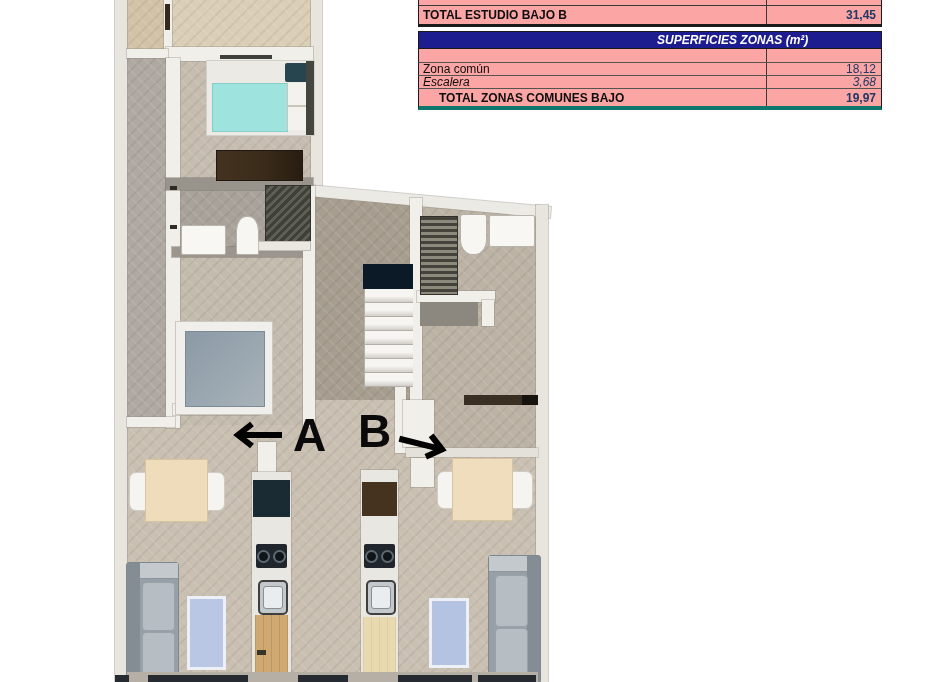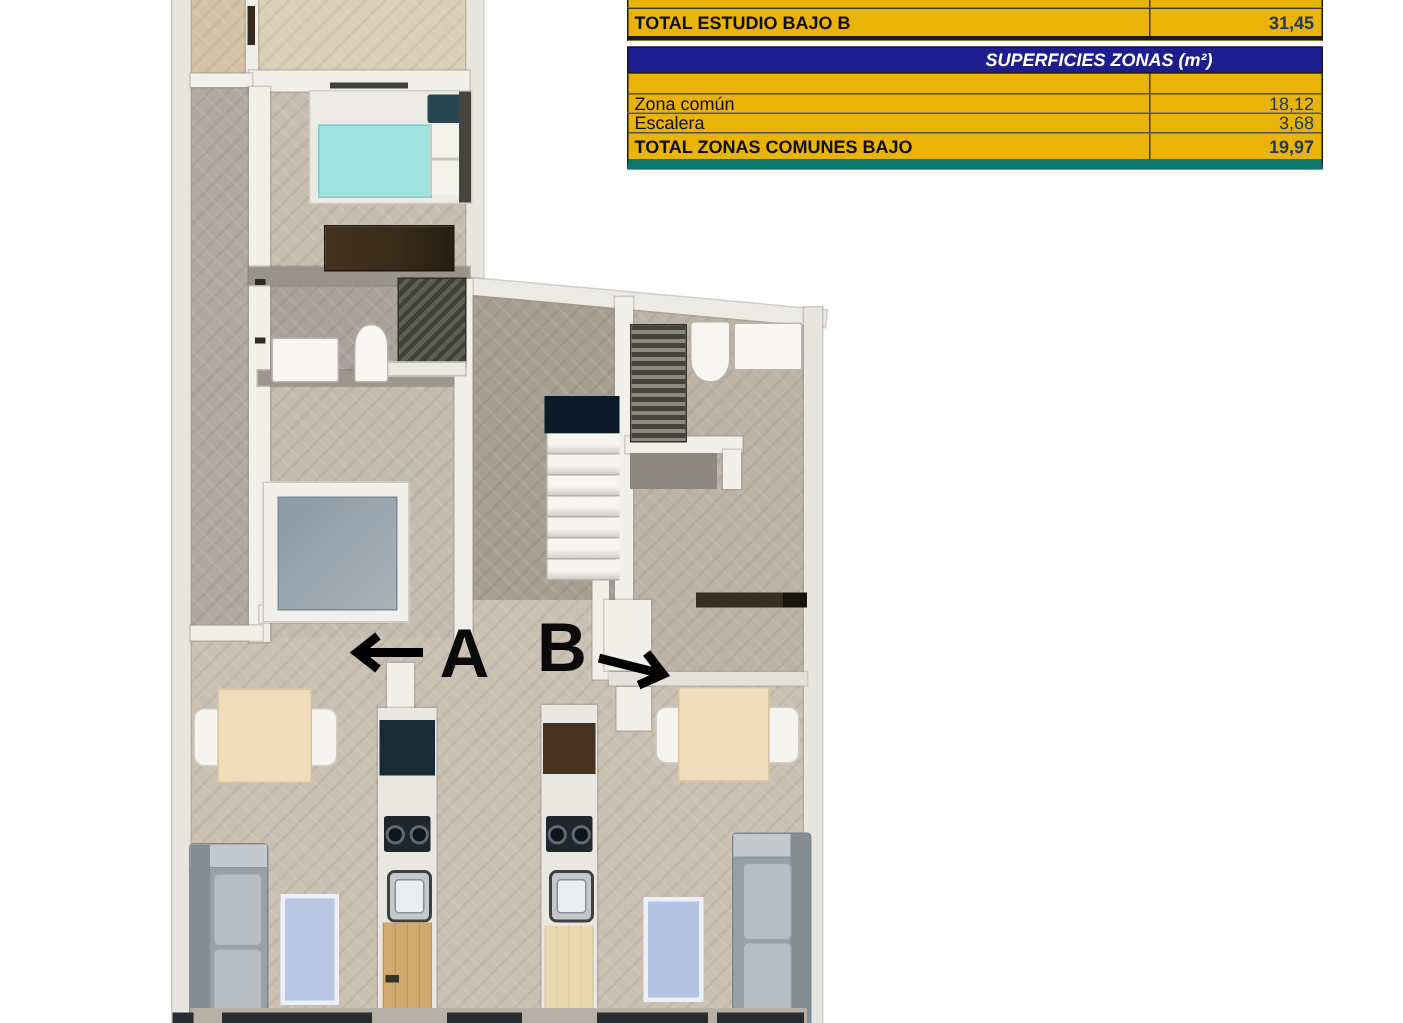--- a/index.html
+++ b/index.html
@@ -18,21 +18,21 @@
   .burner{width:9px;height:9px;border-radius:50%;border:2px solid #5d6a72;background:#10151a;}
   .hob{background:#20262c;display:flex;align-items:center;justify-content:space-around;border-radius:2px;}
   .sink-outer{background:#c3c8cc;border:2px solid #3f3f3f;border-radius:5px;display:flex;align-items:center;justify-content:center;}
   .sink-inner{width:70%;height:66%;background:#e9edf0;border-radius:3px;border:1px solid #8a8f93;}
   .chair{background:#f5f4f0;border:1px solid #cfccc5;border-radius:7px;}
   .cushion{background:#b6bdc3;border:1px solid #9aa2a8;border-radius:4px;}
   .unit-label{display:flex;align-items:center;gap:9px;color:#000;}
   .unit-letter{font-size:46px;font-weight:700;line-height:1;color:#0a0a0a;}
   
   .tbl{position:absolute;left:418px;width:464px;font-size:12px;color:#0d0d0d;}
-  .trow{display:flex;background:#eab308;border-left:1.5px solid #1a1a1a;border-right:1.5px solid #1a1a1a;align-items:center;}
+  .trow{display:flex;background:#fca5a5;border-left:1.5px solid #1a1a1a;border-right:1.5px solid #1a1a1a;align-items:center;}
   .tlabel{flex:1;padding-left:4px;white-space:nowrap;overflow:hidden;}
   .tval{width:115px;border-left:1px solid #3a3a3a;text-align:right;padding-right:5px;box-sizing:border-box;color:#1f3864;align-self:stretch;display:flex;align-items:center;justify-content:flex-end;}
   .bold{font-weight:700;}
   .thead{display:flex;background:#1d1d8f;color:#fff;font-style:italic;font-weight:700;border:1.5px solid #1a1a1a;border-bottom:1px solid #1a1a1a;position:relative;align-items:center;}
   .rowline{border-top:1px solid #55534f;}
 </style>
 </head>
 <body>
 
 <div class="screen">
@@ -202,24 +202,24 @@
         <span style="position:absolute;left:238px;white-space:nowrap;">SUPERFICIES ZONAS  (m²)</span>
       </div>
       <div class="trow" style="height:13px;">
         <div class="tlabel"></div>
           <div class="tval"></div>
       </div>
       <div class="trow rowline" style="height:12px;">
         <div class="tlabel">Zona común</div>
         <div class="tval">18,12</div>
       </div>
-      <div class="trow rowline" style="height:12px;">
+      <div class="trow rowline" style="height:12px;font-style:italic;">
         <div class="tlabel">Escalera</div>
         <div class="tval">3,68</div>
       </div>
-      <div class="trow bold rowline" style="height:17px;border-bottom:7px solid #0f766e;">
+      <div class="trow bold rowline" style="height:17px;border-bottom:4px solid #0f766e;padding-left:16px;">
         <div class="tlabel">TOTAL ZONAS COMUNES BAJO</div>
         <div class="tval">19,97</div>
       </div>
     </div>
   </div>
 
 </div>
 
 </body></html>

